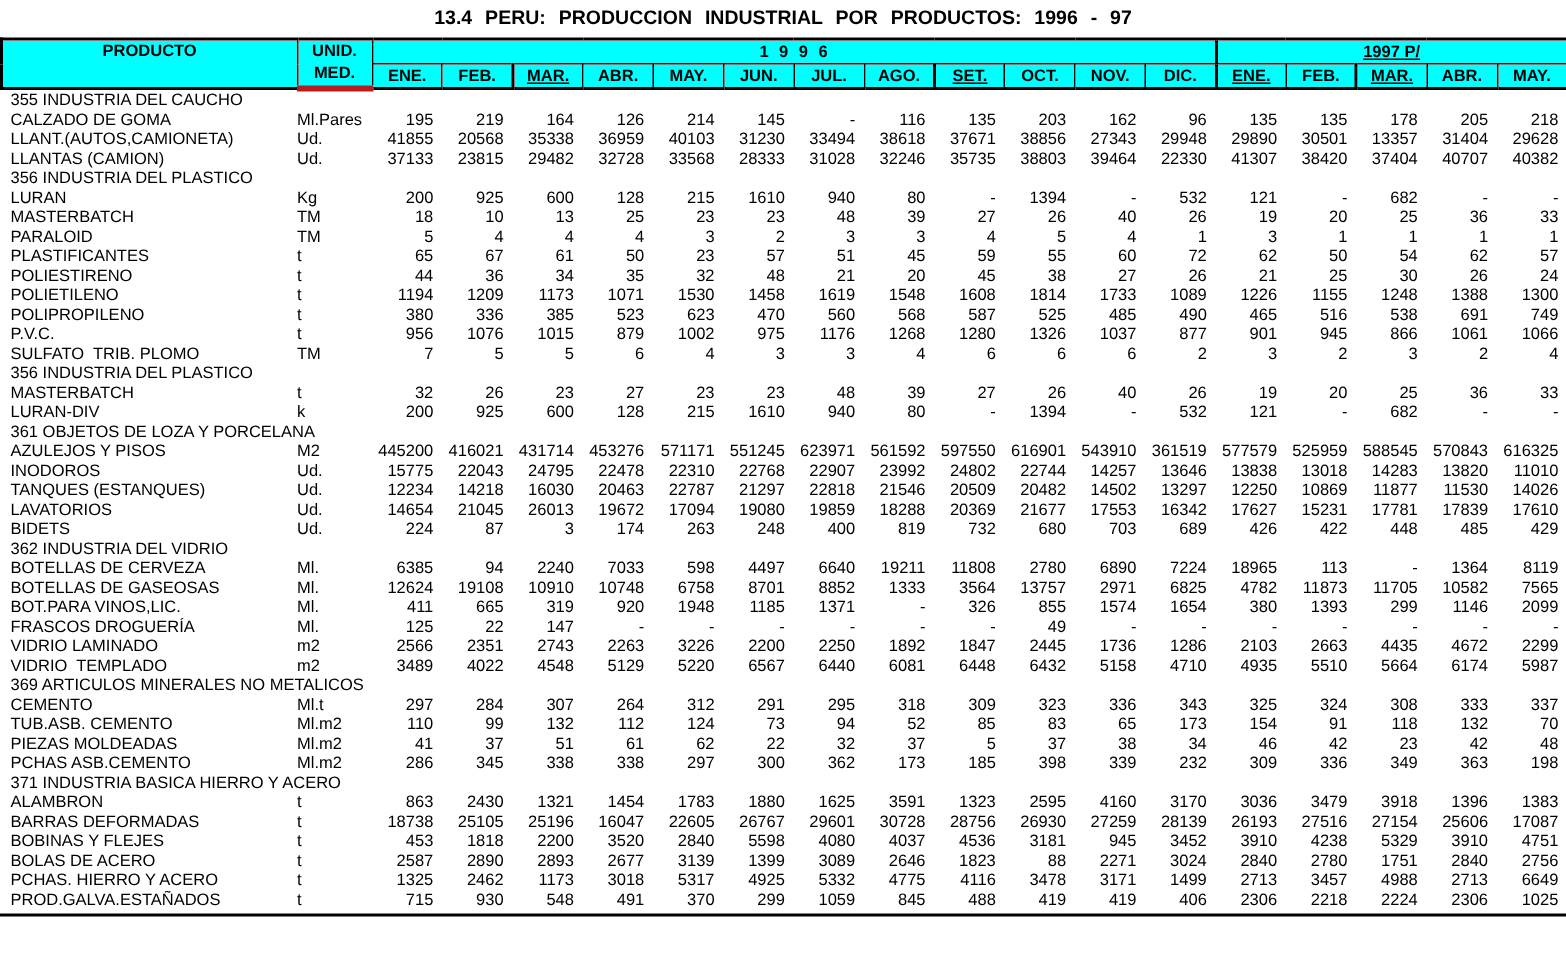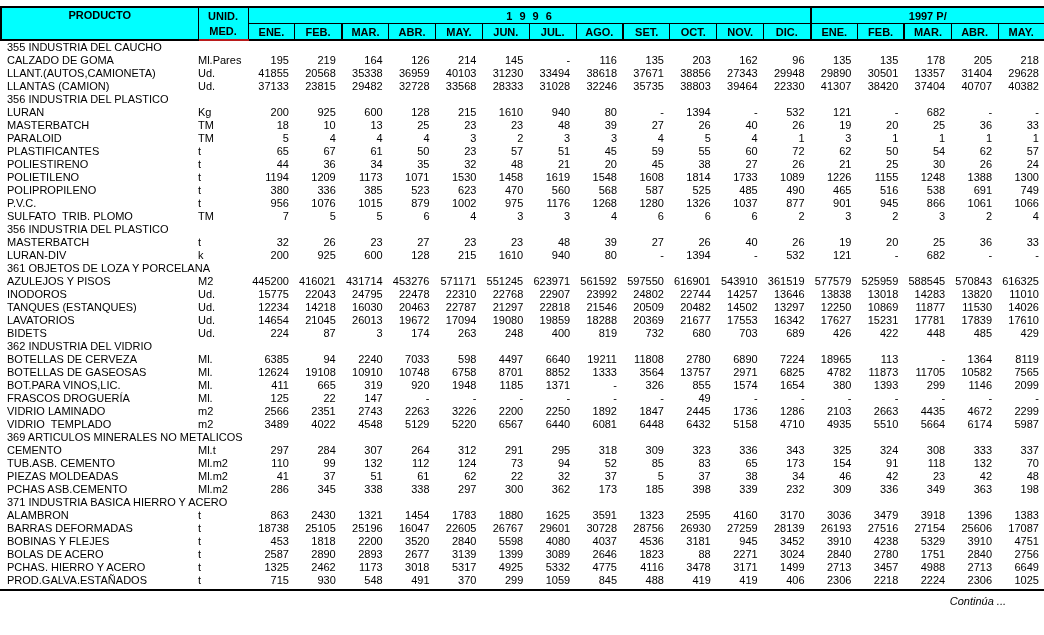--- a/index.html
+++ b/index.html
@@ -17,44 +17,45 @@
   thead th {
     background:#00ffff; border:1px solid #000;
     font-size:11px; font-weight:bold; padding:0; height:15px;
     white-space:nowrap; overflow:hidden;margin-left:29px;
   }
   tr.year-row th { border-top:2px solid #000; }
   th.c-prod {
     border-left:2px solid #000; border-bottom:2px solid #000;
     vertical-align:top; text-align:center; padding-top:1px;
   }
-  th.c-unit { border-bottom:2px solid #b91c1c; }
+  th.c-unit { border-bottom:4px solid #b91c1c; }
   th.c-unit div { line-height:15px; height:15px; }
   th.yg-1996 { letter-spacing:7px; padding-left:7px;text-align:center; }
   tr.month-row th { border-bottom:2px solid #000; }
-  th.thickL { border-left:2px solid #000; }
+  th.thickL { border-left:2px solid #000;text-decoration:underline; }
   th.thickR { border-right:2px solid #000; }
   tbody td {
     border:none; font-size:11px; height:13px; line-height:13px;
     padding:0; white-space:pre; overflow:hidden;
   }
   td.sec { font-weight:normal; padding-left:6px; }
   td.p { padding-left:6px; }
   td.u { text-align:left; }
   td.v { text-align:right; padding-right:6px; }
   .rule { border-top:2px solid #000; margin-top:2px; height:0; }
   .continua {
     text-align:right; padding-right:38px; padding-top:4px;
     font-style:italic; font-size:11px;
   }
 </style>
 </head>
 <body>
 
 <div class="page">
+  <div class="title">13.4 PERU: PRODUCCION INDUSTRIAL POR PRODUCTOS: 1996 - 97</div>
 
   <table class="prod">
     <colgroup id="cols">
         <col style="width: 197px;">
         <col style="width: 50px;">
         <col style="width: 46.8824px;">
         <col style="width: 46.8824px;">
         <col style="width: 46.8824px;">
         <col style="width: 46.8824px;">
         <col style="width: 46.8824px;">
@@ -855,14 +856,13 @@
           <td class="v">2306</td>
           <td class="v">2218</td>
           <td class="v">2224</td>
           <td class="v">2306</td>
           <td class="v">1025</td>
         </tr>
       </tbody>
   </table>
 
   <div class="rule"></div>
-  <div class="continua">Continúa ...</div>
 </div>
 
 </body></html>

